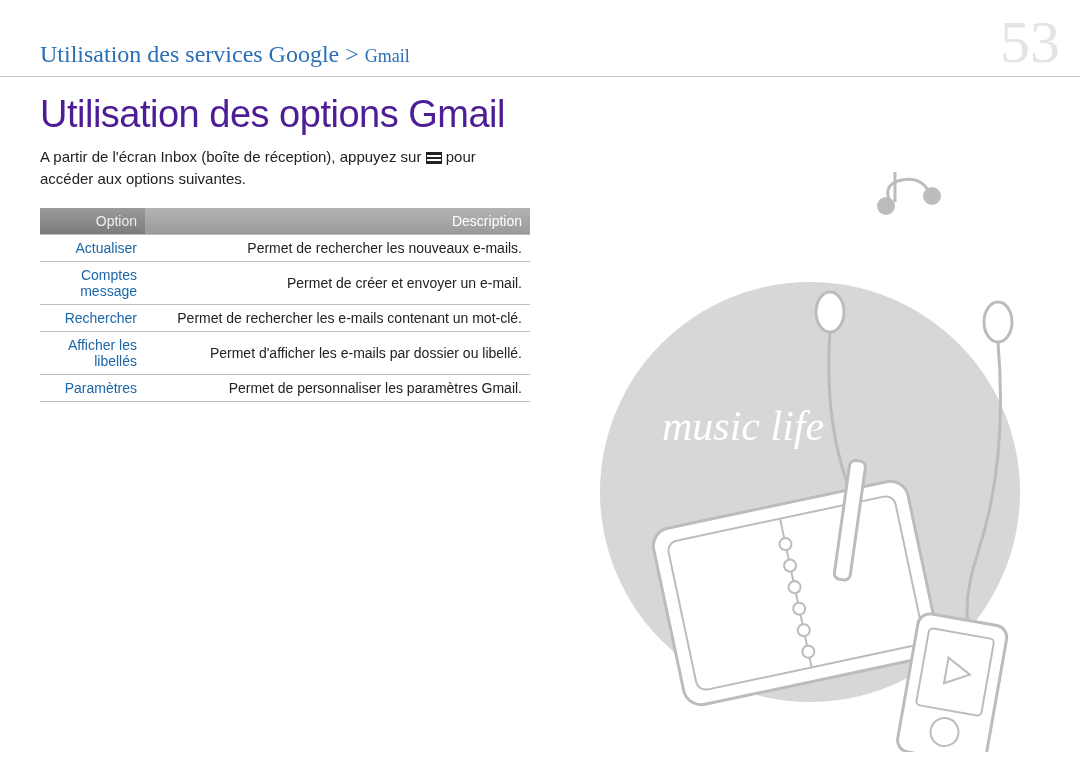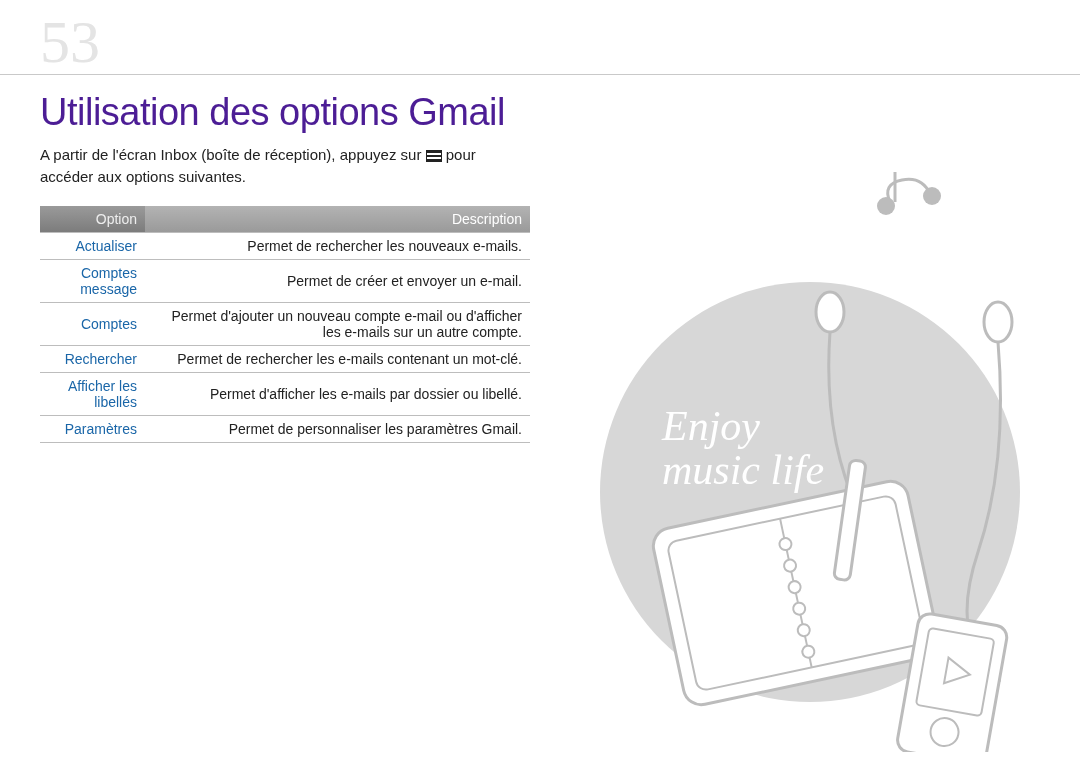--- a/index.html
+++ b/index.html
@@ -108,20 +108,23 @@
     color: #fff;
     font-size: 42px;
     line-height: 1.05;
     text-align: left;
   }
 </style>
 </head>
 <body>
 
 <div class="header">
+  <div class="breadcrumb">
+    <span>Utilisation des services Google &gt; </span><span class="sub">Gmail</span>
+  </div>
   <div class="page-num">53</div>
 </div>
 
 <div class="main">
   <h1 class="h1">Utilisation des options Gmail</h1>
   <p class="intro">
     <span>A partir de l'écran Inbox (boîte de réception), appuyez sur </span><span class="menu-icon"></span><span> pour accéder aux options suivantes.</span>
   </p>
 
   <table class="options">
@@ -132,24 +135,20 @@
       </tr>
     </thead>
     <tbody>
       <tr>
         <td class="opt">Actualiser</td>
         <td class="desc">Permet de rechercher les nouveaux e-mails.</td>
       </tr>
       <tr>
         <td class="opt">Comptes message</td>
         <td class="desc">Permet de créer et envoyer un e-mail.</td>
-      </tr>
-      <tr>
-        <td class="opt">Comptes</td>
-        <td class="desc">Permet d'ajouter un nouveau compte e-mail ou d'afficher les e-mails sur un autre compte.</td>
       </tr>
       <tr>
         <td class="opt">Rechercher</td>
         <td class="desc">Permet de rechercher les e-mails contenant un mot-clé.</td>
       </tr>
       <tr>
         <td class="opt">Afficher les libellés</td>
         <td class="desc">Permet d'afficher les e-mails par dossier ou libellé.</td>
       </tr>
       <tr>
@@ -196,16 +195,15 @@
     </g>
 
     <g transform="translate(340,440) rotate(10)">
       <rect x="0" y="0" width="90" height="140" rx="12" fill="#fff" stroke="#bcbcbc" stroke-width="3"></rect>
       <rect x="12" y="14" width="66" height="78" rx="4" fill="#fff" stroke="#bcbcbc" stroke-width="2"></rect>
       <polygon points="36,40 36,66 60,53" fill="none" stroke="#bcbcbc" stroke-width="2"></polygon>
       <circle cx="45" cy="114" r="14" fill="none" stroke="#bcbcbc" stroke-width="2"></circle>
     </g>
   </svg>
   <div class="tagline">
-    <div>Enjoy</div>
     <div>music life</div>
   </div>
 </div>
 
 </body></html>

